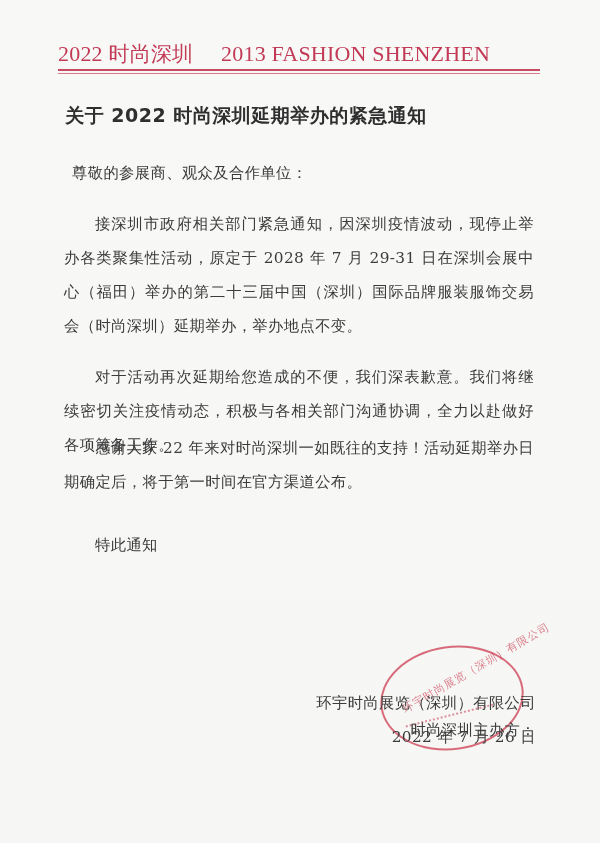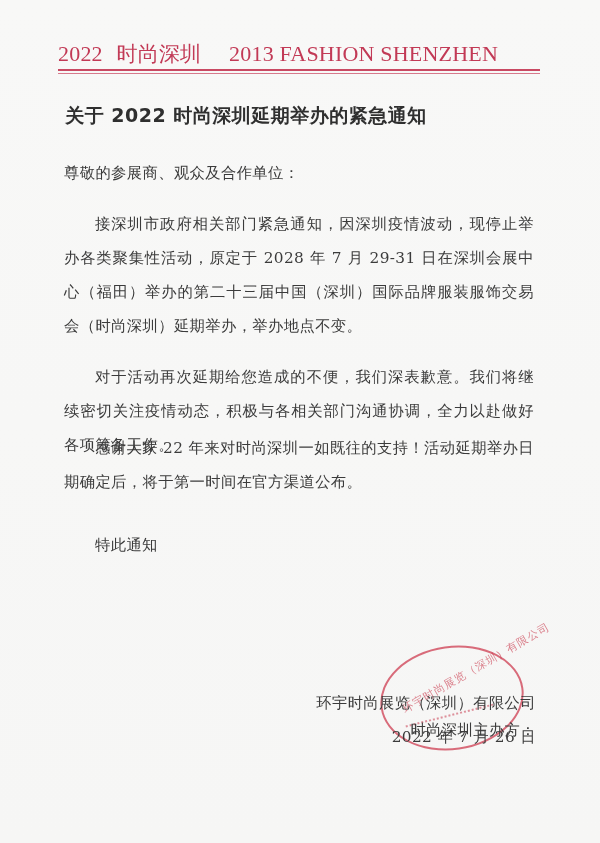--- a/index.html
+++ b/index.html
@@ -14,21 +14,21 @@
       position: absolute; left: 0; top: 0; width: 600px; height: 843px;
       background: linear-gradient(180deg, #f8f8f7 0%, #f6f6f5 100%);
     }
     .letterhead {
       position: absolute; left: 58px; top: 40px; width: 482px;
       color: #c23a56;
       font-family: "Liberation Serif", "DejaVu Serif", serif;
       font-size: 22px; letter-spacing: 0.2px;
       white-space: nowrap; line-height: 28px;
     }
-    .letterhead .cn { font-family: "DejaVu Sans", sans-serif; font-size: 21px; margin-left: 8px; }
+    .letterhead .cn { font-family: "DejaVu Sans", sans-serif; font-size: 21px; }
     .letterhead .gap { display: inline-block; width: 22px; }
     .rule1 { position: absolute; left: 58px; top: 69px; width: 482px; height: 2px; background: #c94a63; }
     .rule2 { position: absolute; left: 58px; top: 73px; width: 482px; height: 1px; background: #d77a8c; }
 
     .title {
       position: absolute; left: 0; top: 103px; width: 492px; text-align: center;
       font-family: "DejaVu Sans", sans-serif; font-weight: bold;
       font-size: 19px; color: #2f2f2f; letter-spacing: 0.5px;
     }
     .para {
@@ -69,21 +69,21 @@
   <div class="letterhead">
     <span>2022</span>
     <span class="cn">时尚深圳</span><span class="gap"></span>
     <span>2013 FASHION SHENZHEN</span>
   </div>
   <div class="rule1"></div>
   <div class="rule2"></div>
 
   <div class="title">关于 2022 时尚深圳延期举办的紧急通知</div>
 
-  <div class="para" style="top:156px;">尊敬的参展商、观众及合作单位：</div>
+  <div class="para" style="top:156px;margin-left:8px;">尊敬的参展商、观众及合作单位：</div>
 
   <div class="para indent" style="top:207px;">接深圳市政府相关部门紧急通知，因深圳疫情波动，现停止举办各类聚集性活动，原定于 2028 年 7 月 29-31 日在深圳会展中心（福田）举办的第二十三届中国（深圳）国际品牌服装服饰交易会（时尚深圳）延期举办，举办地点不变。</div>
   <div class="para indent" style="top:360px;">对于活动再次延期给您造成的不便，我们深表歉意。我们将继续密切关注疫情动态，积极与各相关部门沟通协调，全力以赴做好各项筹备工作。</div>
   <div class="para indent" style="top:431px;">感谢大家 22 年来对时尚深圳一如既往的支持！活动延期举办日期确定后，将于第一时间在官方渠道公布。</div>
 
   <div class="para indent" style="top:528px;">特此通知</div>
 
   <div class="stamp">
     <span class="stamp-text">环宇时尚展览（深圳）有限公司</span>
     <div class="stamp-dots"></div>

